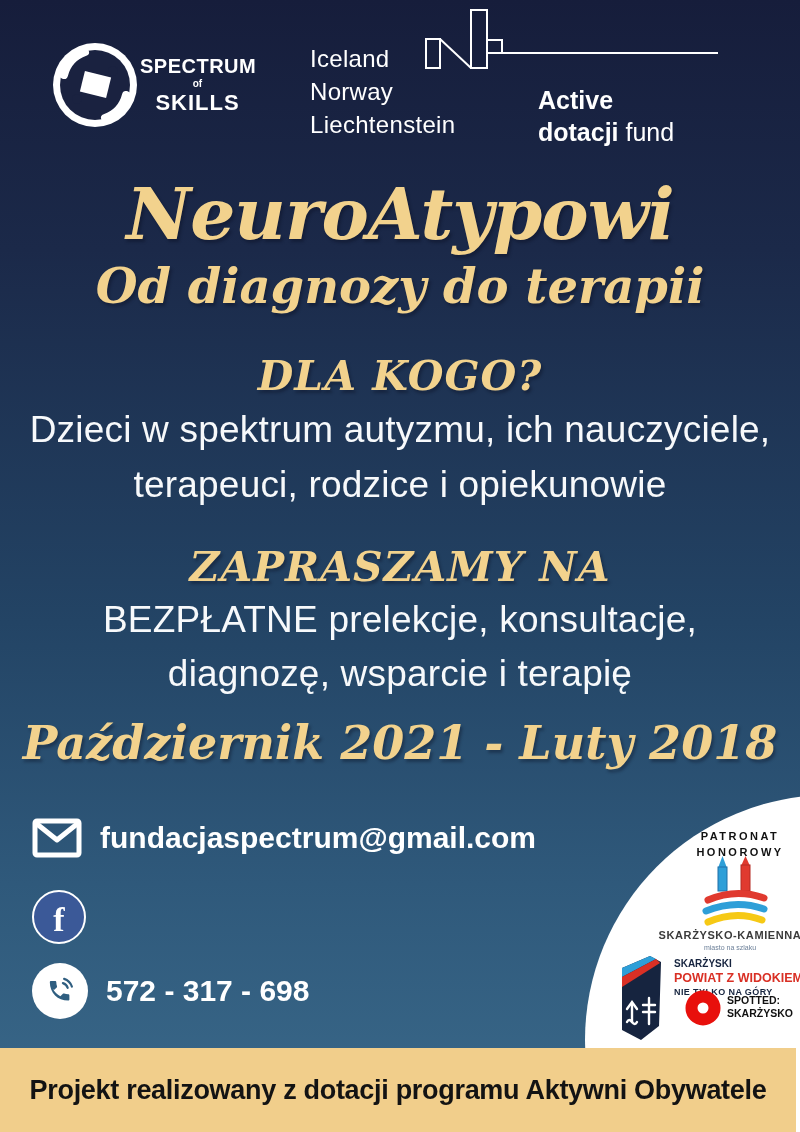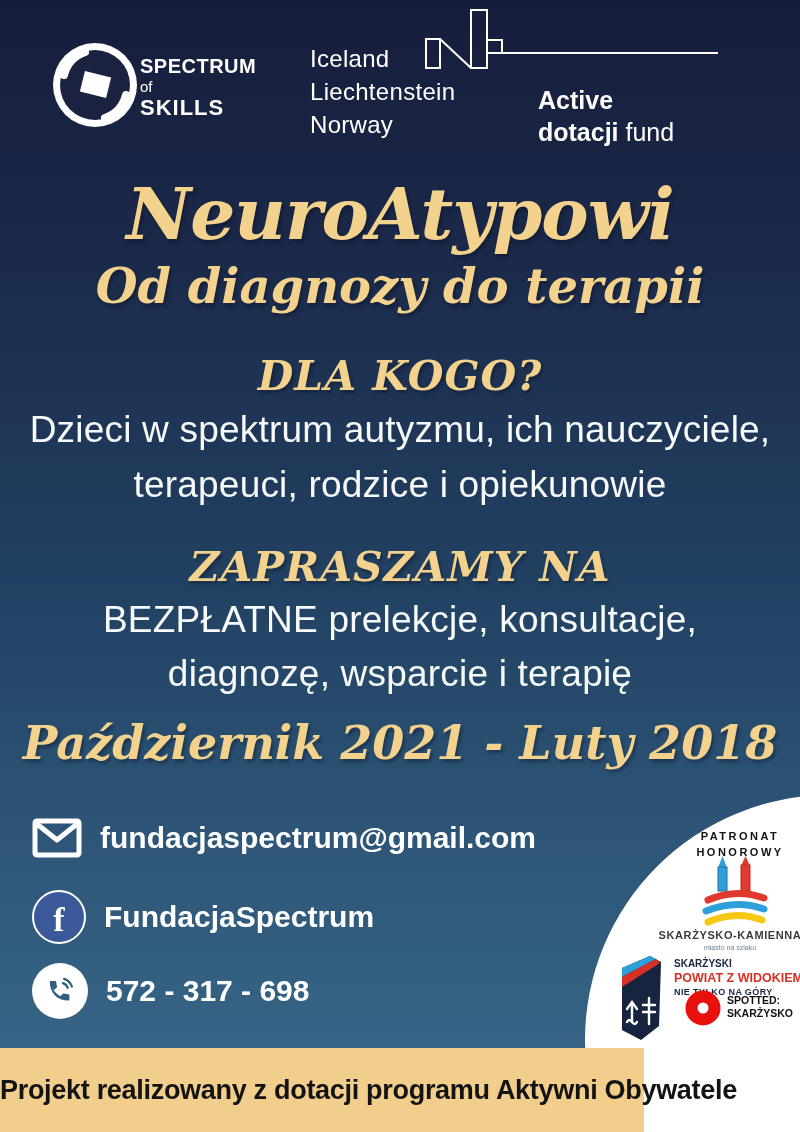--- a/index.html
+++ b/index.html
@@ -6,23 +6,23 @@
   .poster{
     position:relative;
     width:800px;height:1132px;
     overflow:hidden;
     background:linear-gradient(180deg,#161d3b 0%,#1b2949 22%,#234465 55%,#2f597b 78%,#3a698a 100%);
     font-family:"Liberation Sans",sans-serif;
     -webkit-font-smoothing:antialiased;
   }
   
   .spectrum-logo{position:absolute;left:53px;top:43px;width:84px;height:84px;}
-  .spectrum-text{position:absolute;left:140px;top:56px;width:115px;color:#fff;line-height:1;}
+  .spectrum-text{position:absolute;left:140px;top:56px;width:115px;text-align:center;color:#fff;line-height:1;}
   .spectrum-text .l1{font-size:20px;font-weight:bold;letter-spacing:.5px;}
-  .spectrum-text .l2{font-size:15px;font-weight:normal;margin:3px 0;}
+  .spectrum-text .l2{font-size:10px;font-weight:bold;margin:3px 0;}
   .spectrum-text .l3{font-size:22px;font-weight:bold;letter-spacing:1px;}
   .acf-countries{position:absolute;left:310px;top:42px;color:#fff;font-size:24px;font-weight:300;line-height:33px;letter-spacing:.3px;}
   .acf-mark{position:absolute;left:424px;top:8px;}
   .acf-active{position:absolute;left:538px;top:84px;color:#fff;font-size:25px;line-height:32px;}
   .acf-active .b{font-weight:bold;}
   
   .gold{color:#f2d28d;font-family:"DejaVu Serif",serif;font-weight:bold;font-style:italic;text-align:center;width:100%;position:absolute;text-shadow:2px 3px 3px rgba(8,12,28,.35);}
   .title-main{top:172px;font-size:71px;letter-spacing:-1px;}
   .title-sub{top:258px;font-size:48px;}
   .h-gold{font-size:41px;letter-spacing:1px;}
@@ -45,21 +45,21 @@
   .city-name{left:652px;top:929px;width:156px;font-size:11px;font-weight:bold;letter-spacing:.6px;color:#3b3b3b;}
   .city-tagline{left:652px;top:944px;width:156px;font-size:7px;color:#6b7f98;}
   .shield{position:absolute;left:618px;top:954px;}
   .county-text{left:674px;top:957px;width:130px;text-align:left;line-height:14px;}
   .county-text .c1{font-size:10px;font-weight:bold;color:#16243f;}
   .county-text .c2{font-size:12.5px;font-weight:bold;color:#d93025;}
   .county-text .c3{font-size:9px;font-weight:bold;color:#16243f;letter-spacing:.4px;}
   .spotted-donut{position:absolute;left:685px;top:990px;}
   .spotted-text{left:727px;top:994px;width:80px;text-align:left;font-size:10.5px;font-weight:bold;line-height:13px;color:#111;}
   
-  .footer-banner{position:absolute;left:0;bottom:0;width:644px;height:84px;background:#f1ce8b;z-index:6;display:flex;flex-direction:column;justify-content:center;text-align:center;}
+  .footer-banner{position:absolute;left:0;bottom:0;width:796px;height:84px;background:#f1ce8b;z-index:6;display:flex;flex-direction:column;justify-content:center;text-align:center;}
   .footer-banner div{color:#131313;font-size:27px;font-weight:bold;line-height:38px;letter-spacing:-.3px;white-space:nowrap;}
 </style>
 </head>
 <body>
 
 <div class="poster">
 
   <svg class="spectrum-logo" viewBox="0 0 84 84">
     <circle cx="42" cy="42" r="42" fill="#ffffff"></circle>
     <circle cx="42" cy="42" r="35" fill="#1a2240"></circle>
@@ -70,22 +70,22 @@
     <circle cx="60" cy="28" r="5" fill="#1a2240"></circle>
   </svg>
   <div class="spectrum-text">
     <div class="l1">SPECTRUM</div>
     <div class="l2">of</div>
     <div class="l3">SKILLS</div>
   </div>
 
   <div class="acf-countries">
     <div>Iceland</div>
+    <div>Norway</div>
     <div>Liechtenstein</div>
-    <div>Norway</div>
   </div>
   <svg class="acf-mark" width="296" height="64" viewBox="0 0 296 64">
     <g stroke="#ffffff" stroke-width="2" fill="none">
       <rect x="2" y="31" width="14" height="29"></rect>
       <line x1="16" y1="31" x2="47" y2="60"></line>
       <rect x="47" y="2" width="16" height="58"></rect>
       <rect x="63" y="32" width="15" height="13"></rect>
       <line x1="78" y1="45" x2="294" y2="45"></line>
     </g>
   </svg>
@@ -112,21 +112,20 @@
       <rect x="3" y="3" width="44" height="34" rx="2" fill="none" stroke="#ffffff" stroke-width="5"></rect>
       <polyline points="5,6 25,22 45,6" fill="none" stroke="#ffffff" stroke-width="5" stroke-linecap="round" stroke-linejoin="round"></polyline>
     </svg>
     <span>fundacjaspectrum@gmail.com</span>
   </div>
 
   <div class="contact-row c-fb">
     <div class="fb-badge">
       <span>f</span>
     </div>
-    <span>FundacjaSpectrum</span>
   </div>
 
   <div class="contact-row c-phone">
     <svg width="56" height="56" viewBox="0 0 56 56">
       <circle cx="28" cy="28" r="28" fill="#ffffff"></circle>
       <g transform="translate(13.5,13.5) scale(1.2)">
         <path fill="#2f5e80" d="M6.1 10.2c1.4 2.7 3.6 4.9 6.3 6.3l2.1-2.1c.3-.3.7-.4 1-.2 1.1.4 2.2.6 3.4.6.6 0 1 .4 1 1v3.3c0 .6-.4 1-1 1C10.2 20.1 3.6 13.5 3.6 4.7c0-.6.4-1 1-1H8c.6 0 1 .4 1 1 0 1.2.2 2.3.6 3.4.1.3 0 .7-.2 1l-2.3 2.1z"></path>
         <path d="M14.5 5.5 A6 6 0 0 1 18.5 9.5" stroke="#2f5e80" stroke-width="1.8" fill="none" stroke-linecap="round"></path>
         <path d="M15.5 2 A10 10 0 0 1 22 8.5" stroke="#2f5e80" stroke-width="1.8" fill="none" stroke-linecap="round"></path>
       </g>

